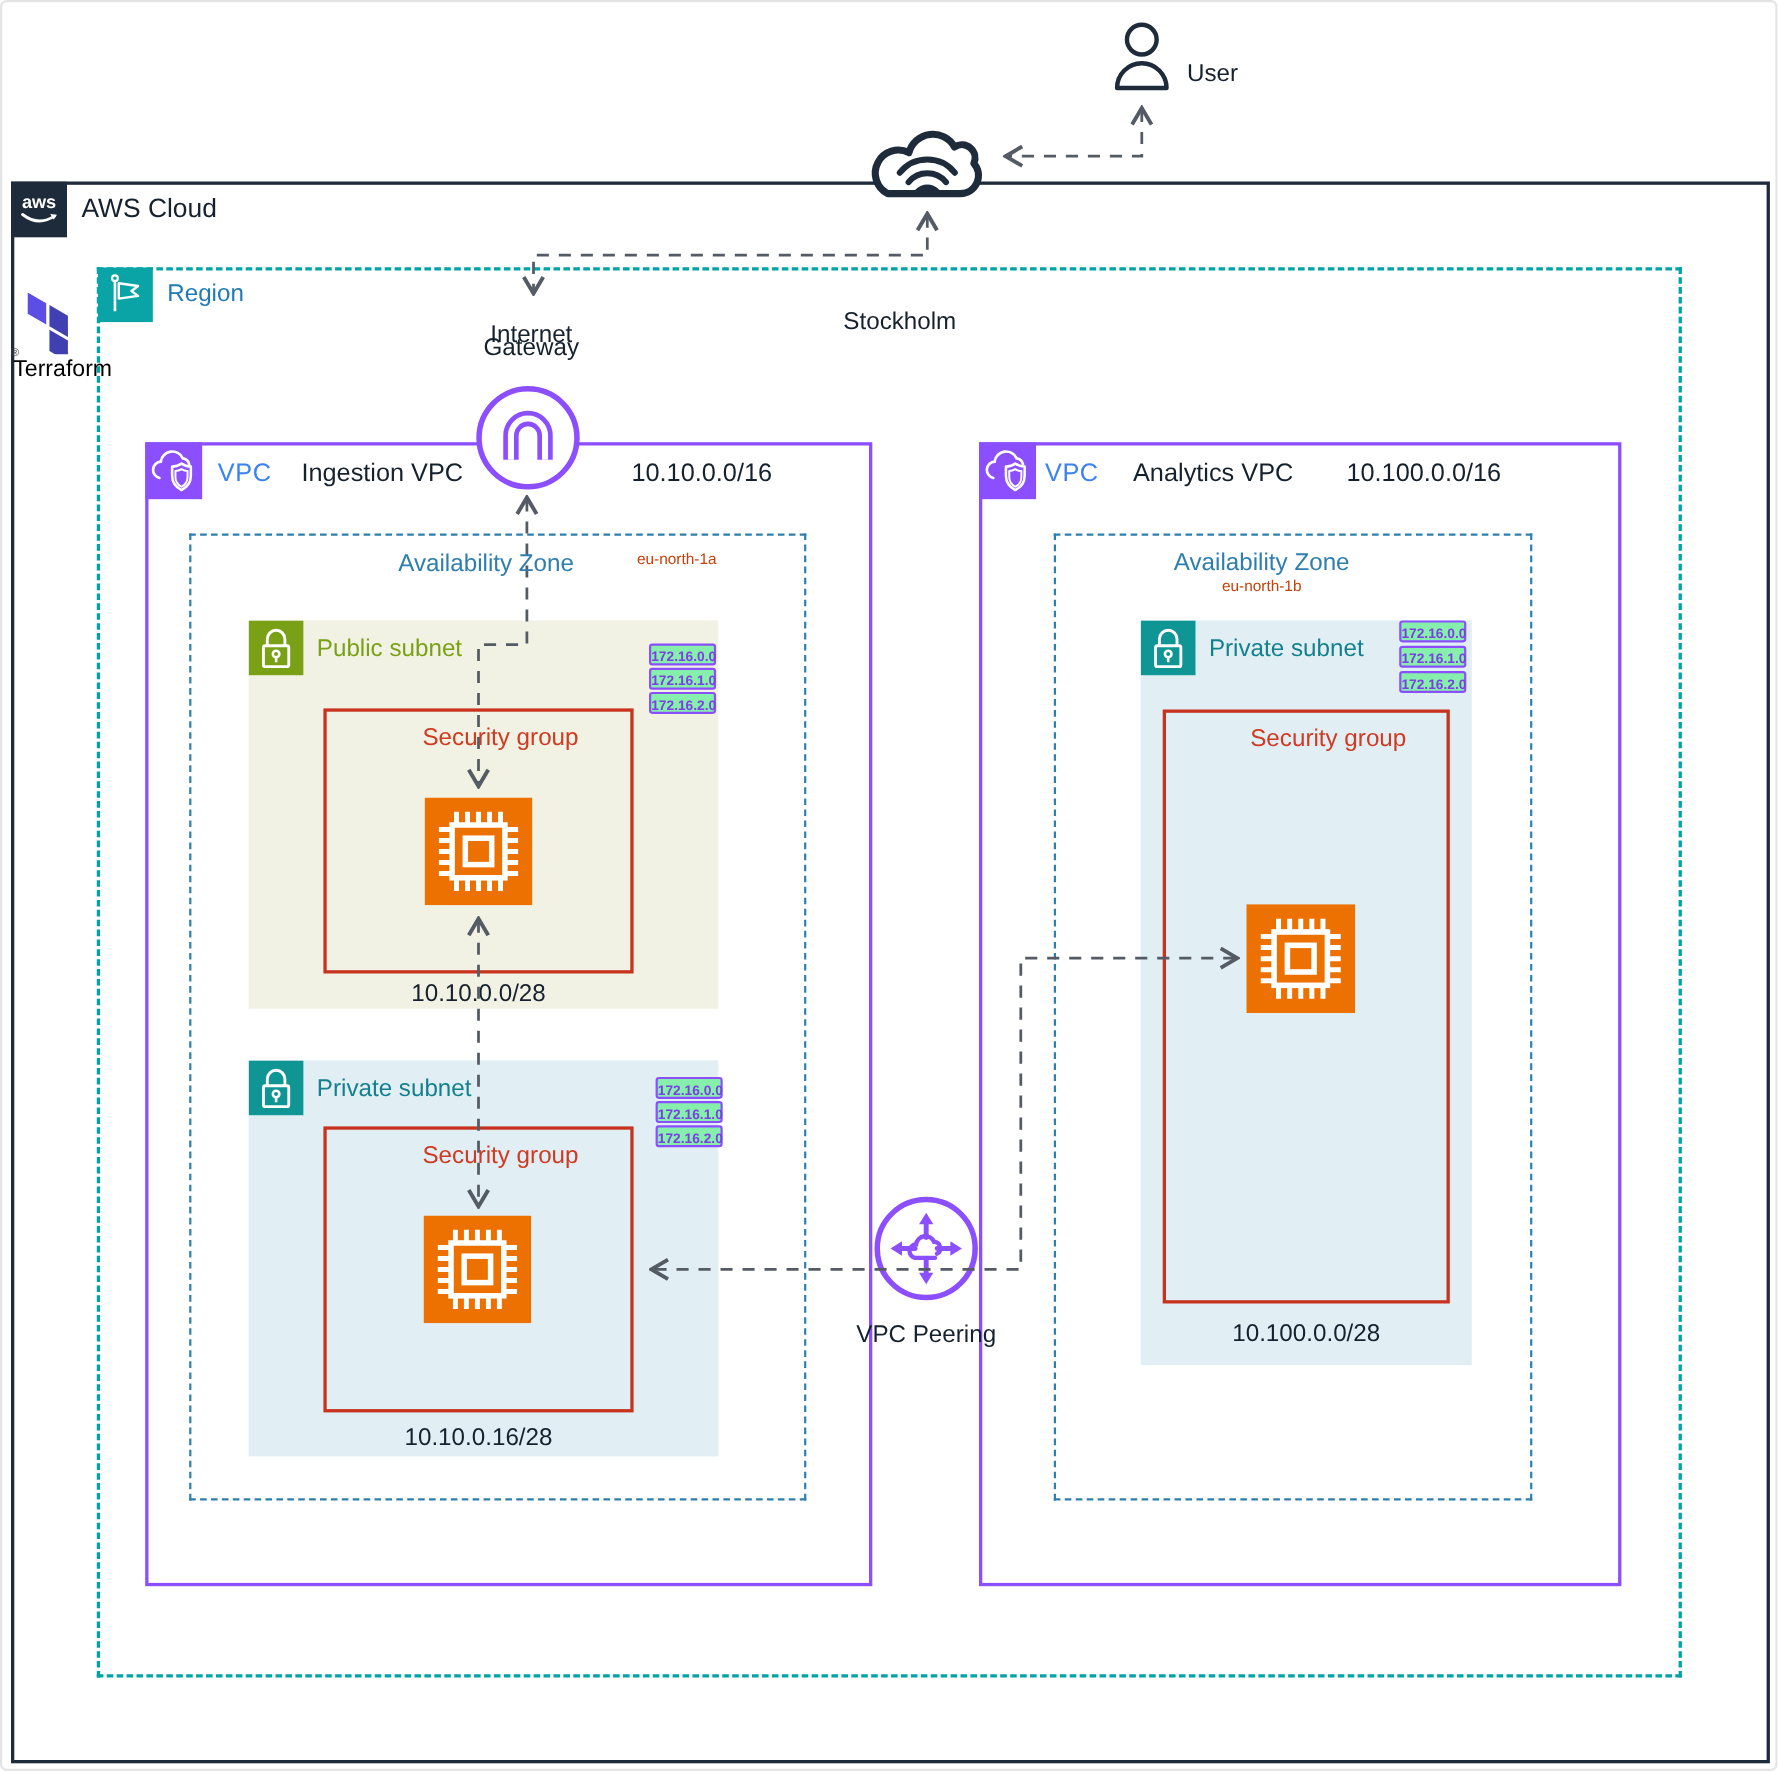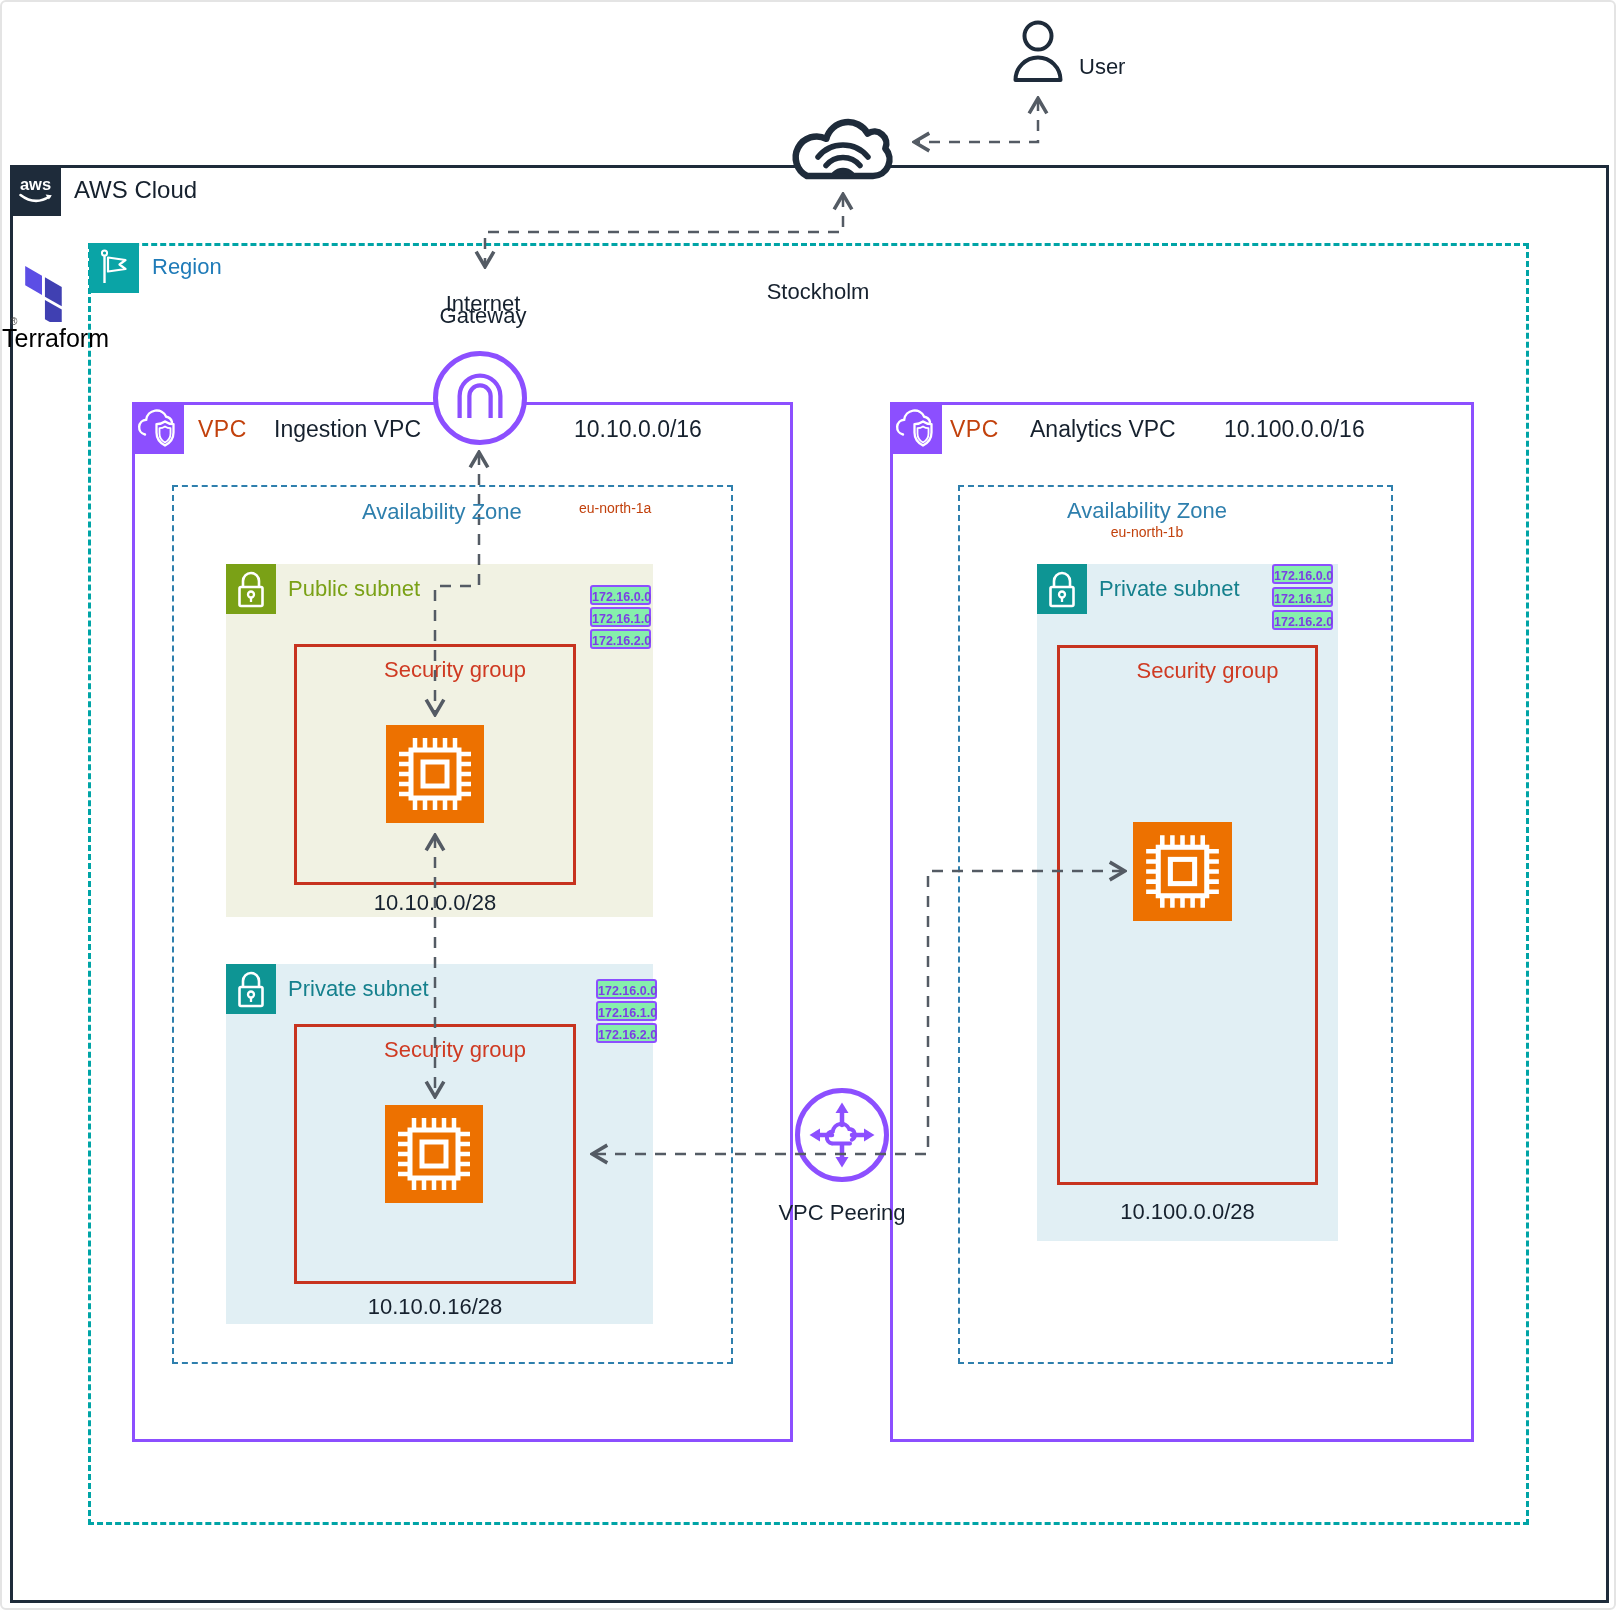--- a/index.html
+++ b/index.html
@@ -11,21 +11,21 @@
   .box{position:absolute;box-sizing:border-box;}
   .aws-box{border:3px solid #1E2B3A;}
   .region-box{border:3px dashed #00A4A6;}
   .vpc-box{border:3px solid #8C4FFF;}
   .az-box{border:2px dashed #2E7FAD;}
   .subnet-public{background:#F1F2E3;}
   .subnet-private{background:#E1EFF4;}
   .sg-box{border:3px solid #C7331F;}
   .sg-label{color:#CF3A22;font-size:22px;text-align:center;padding-left:20px;}
   .cidr{font-size:22px;color:#16212E;text-align:center;}
-  .vpc-kind{font-size:23px;color:#c2410c;letter-spacing:.5px;}
+  .vpc-kind{font-size:23px;color:#3b82f6;letter-spacing:.5px;}
   .vpc-name{font-size:23px;color:#16212E;}
   .az-label{font-size:22px;color:#2E7FAD;}
   .az-name{font-size:14px;color:#c2410c;}
   .subnet-label-public{font-size:22px;color:#7AA116;}
   .subnet-label-private{font-size:22px;color:#15808D;}
   .badge{position:absolute;width:61px;height:20px;background:#86efac;border:2px solid #8C4FFF;
          border-radius:3px;color:#7B3FE4;font-size:12.5px;line-height:20px;text-align:center;
          box-sizing:border-box;font-weight:700;}
   .icon-sq{position:absolute;}
   .title{font-size:24px;color:#16212E;font-weight:500;}
@@ -146,21 +146,21 @@
     <polygon points="41.8,30.2 35.6,29.6 38.9,34.6" fill="#fff"></polygon>
   </svg>
   <div class="lbl title" style="left:72px;top:174px;">AWS Cloud</div>
 
   <svg class="abs" style="left:20px;top:264px;" width="54" height="56" viewBox="0 0 36 40">
     <polygon points="1,0 13,6.9 13,20.7 1,13.8" fill="#5C4EE5"></polygon>
     <polygon points="15.1,8.1 27.1,15 27.1,28.8 15.1,21.9" fill="#4040B2"></polygon>
     <polygon points="15.1,24.2 27.1,31.1 27.1,44.9 15.1,38" fill="#4040B2"></polygon>
   </svg>
   <div class="lbl" style="left:8px;top:314px;font-size:10px;color:#444;">®</div>
-  <div class="lbl" style="left:0px;top:322px;width:110px;font-size:25px;font-weight:500;color:#000;">Terraform</div>
+  <div class="lbl" style="left:0px;top:322px;width:110px;text-align:center;font-size:21px;font-weight:500;color:#000;">Terraform</div>
 
   <svg class="abs icon-sq" style="left:87px;top:241px;" width="50" height="50" viewBox="0 0 50 50">
     <rect width="50" height="50" fill="#0AA4A6"></rect>
     <g stroke="#fff" fill="none">
       <circle cx="15.5" cy="10" r="2.6" stroke-width="2"></circle>
       <path d="M15.5 13 V40" stroke-width="2.4"></path>
       <path d="M19 14.5 L36.5 17 L30.5 21.5 L36.5 26 L19 28.5 Z" stroke-width="2.2" stroke-linejoin="round"></path>
     </g>
   </svg>
   <div class="lbl" style="left:150px;top:252px;font-size:22px;color:#1F7BB8;">Region</div>

